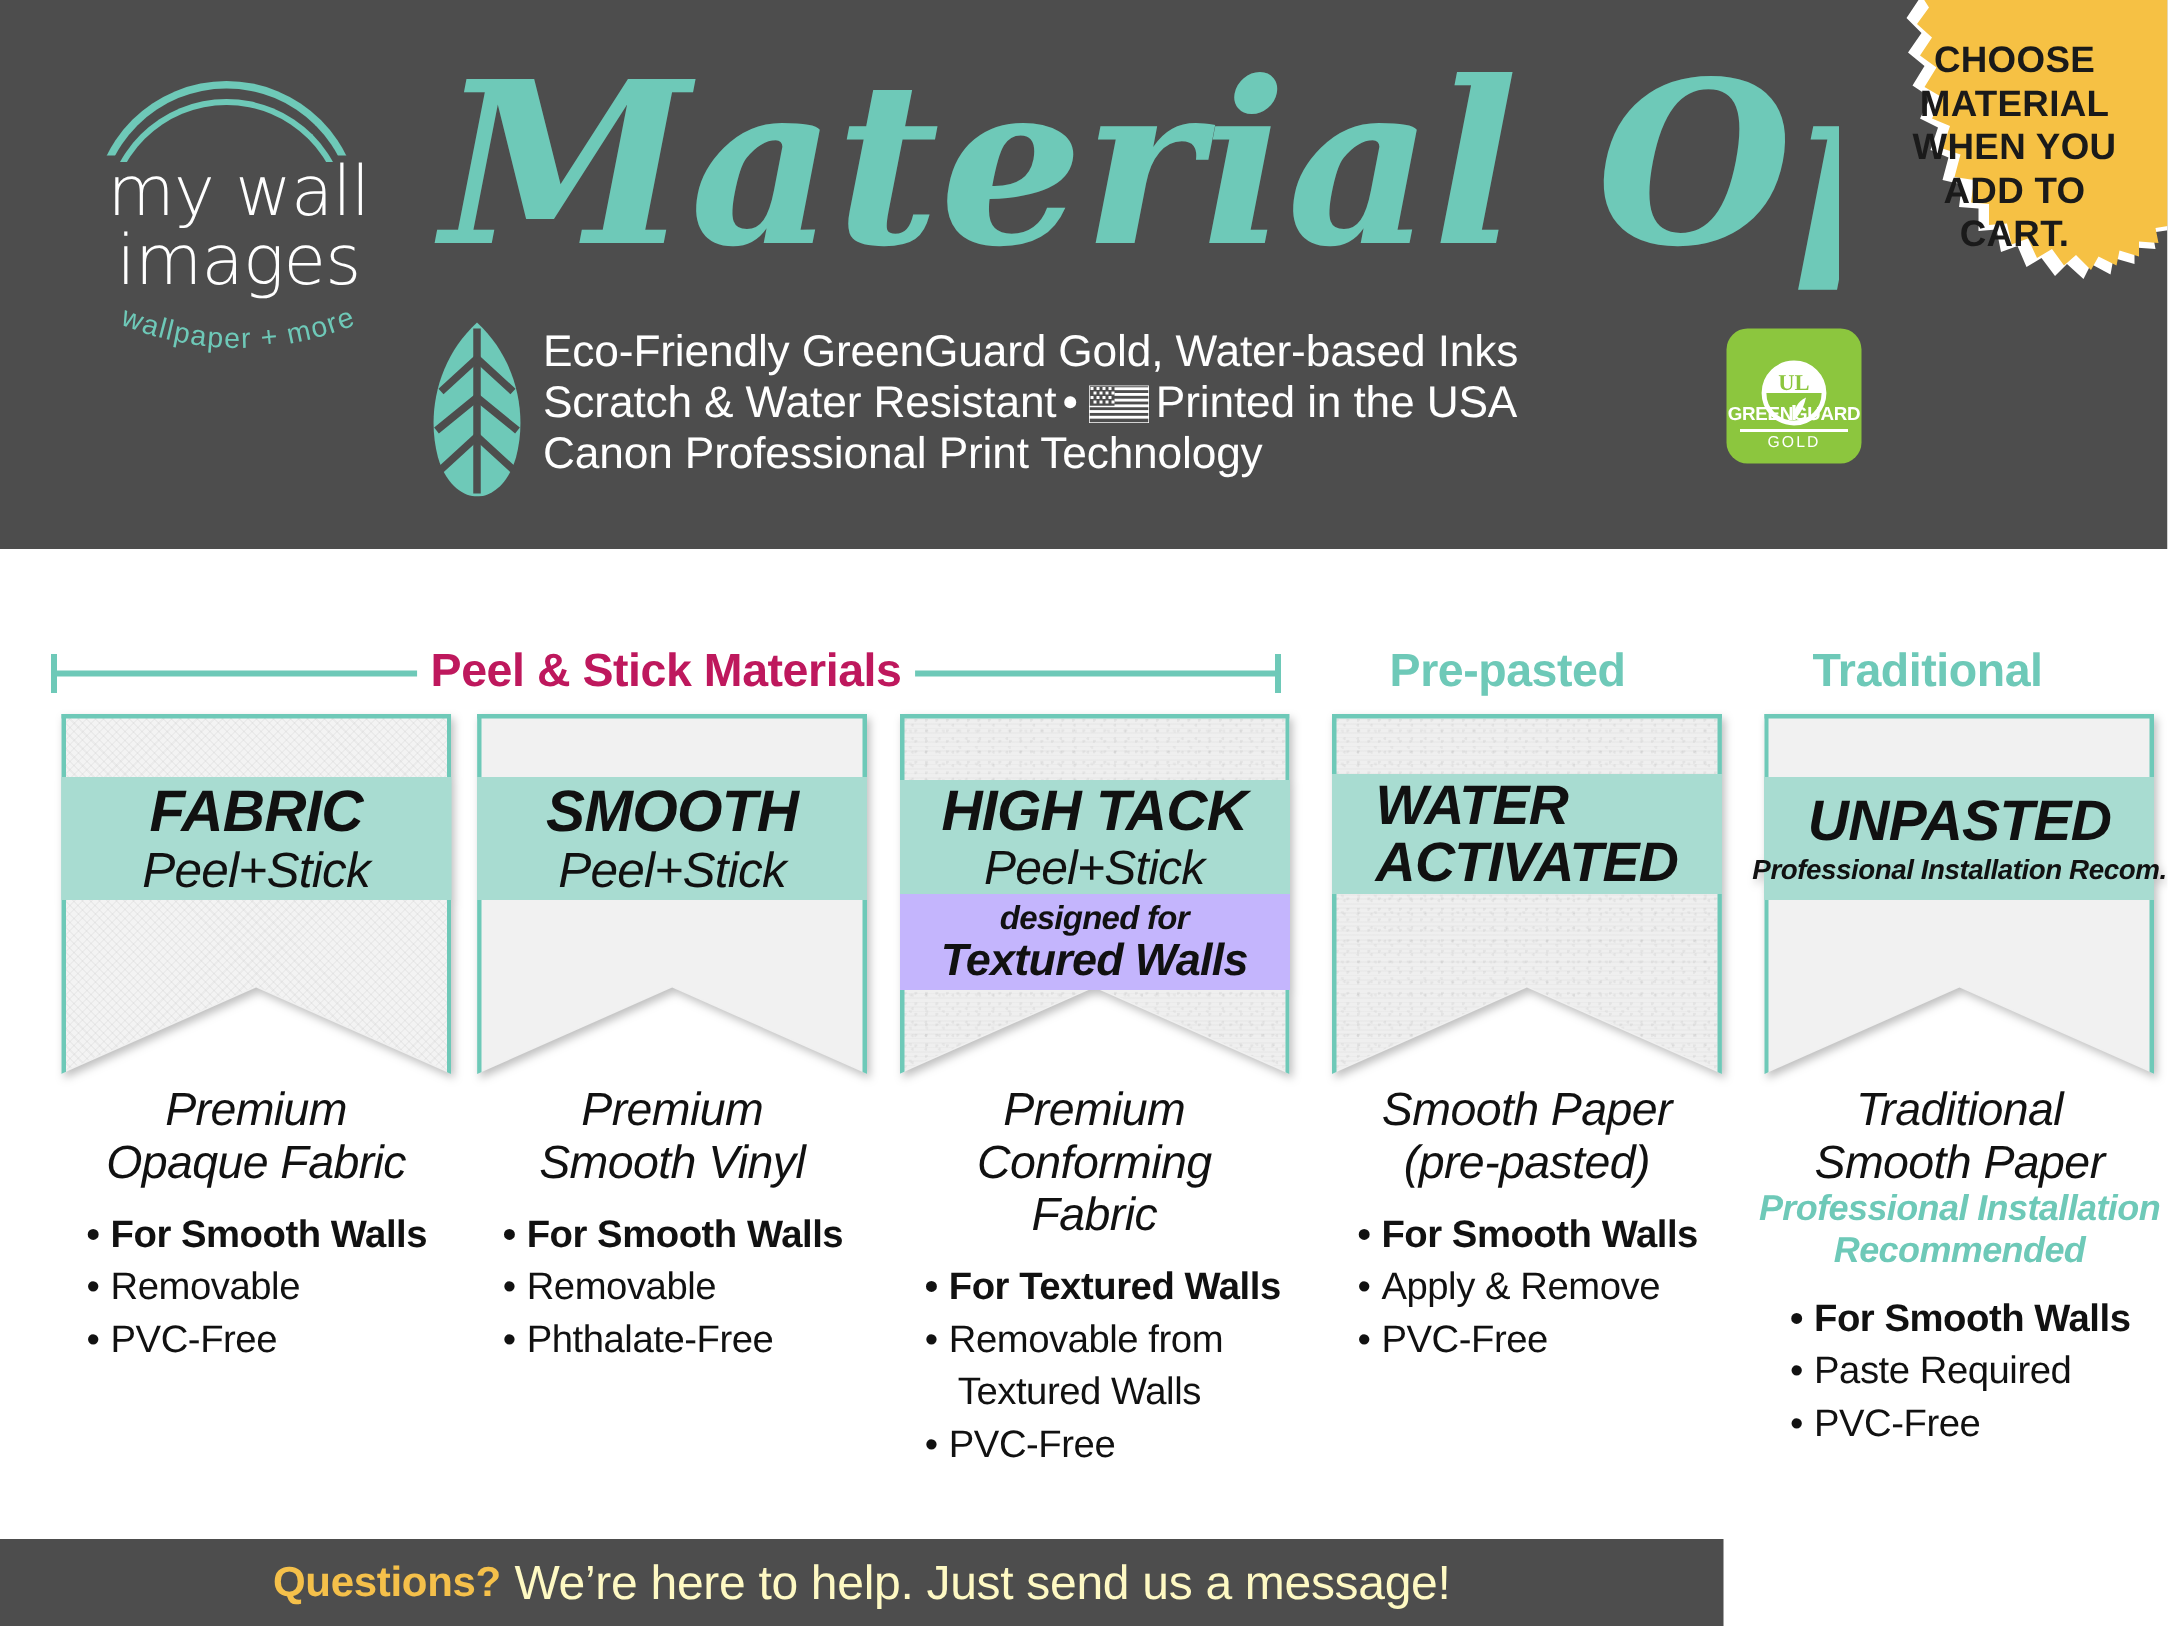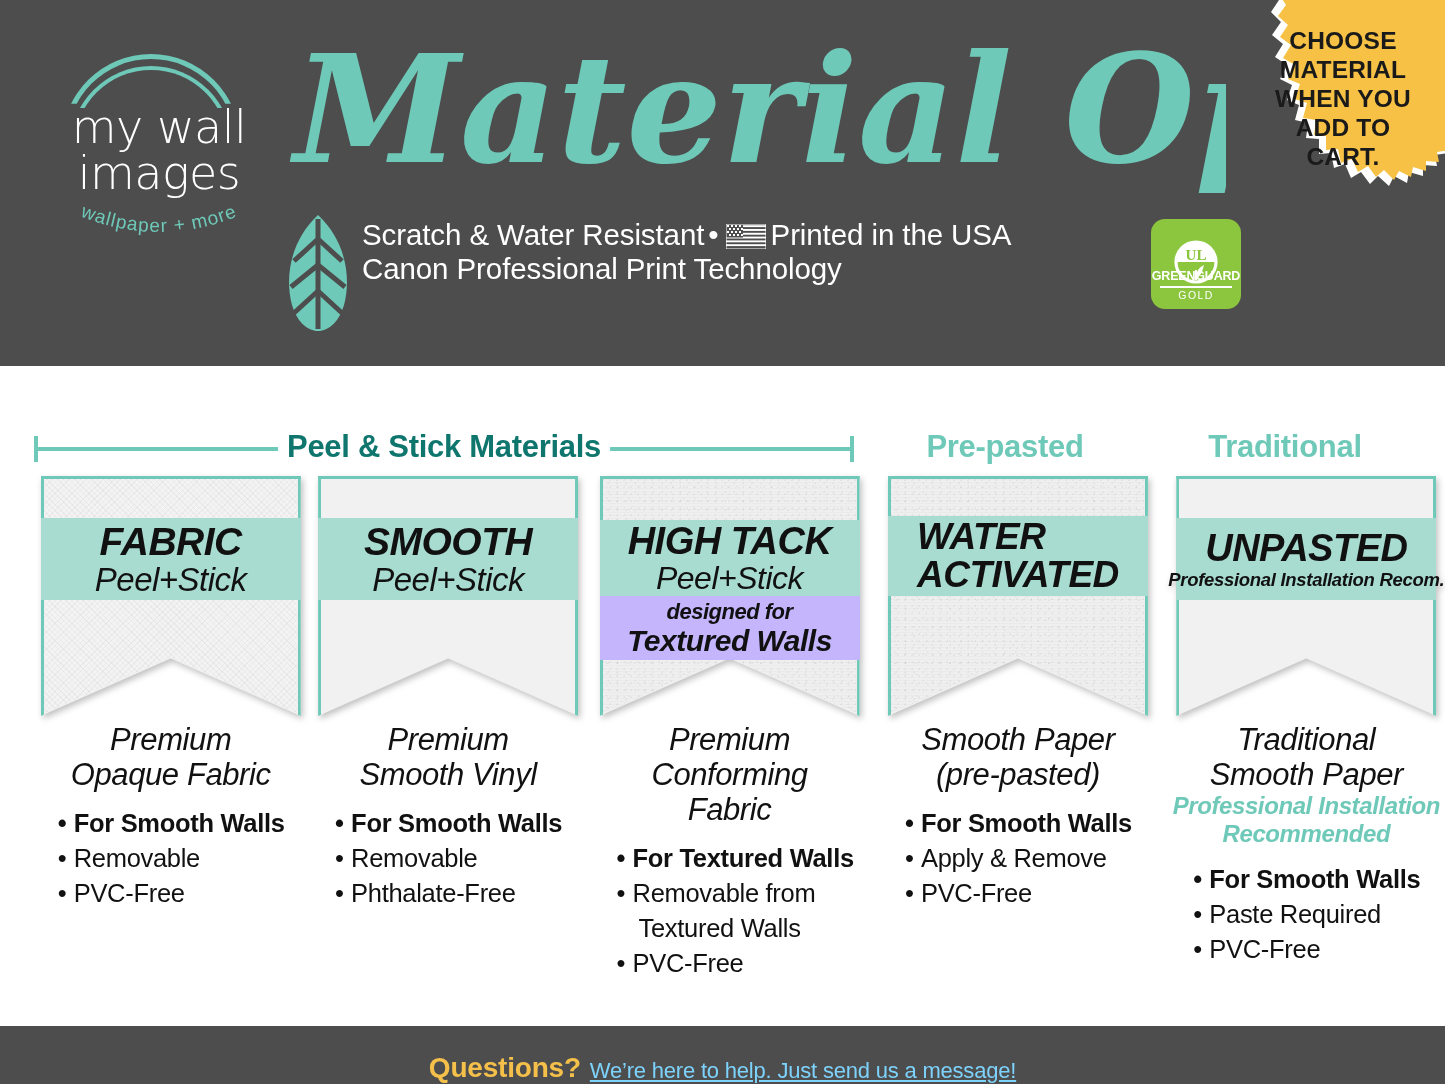--- a/index.html
+++ b/index.html
@@ -237,21 +237,21 @@
   }
   .bracket-cap.l { left: 0; }
   .bracket-cap.r { right: 0; }
   .peel-label {
     position: absolute;
     left: 50%;
     top: 0;
     transform: translateX(-50%);
     background: #ffffff;
     padding: 0 9px;
-    color: #0f766e;
+    color: #be185d;
     font-size: 31px;
     font-weight: bold;
     line-height: 46px;
     letter-spacing: -0.3px;
     white-space: nowrap;
   }
   .grp-label {
     position: absolute;
     top: 0;
     color: #6ec9b8;
@@ -418,40 +418,39 @@
     left: 0;
     top: 0;
   }
   .bullet .cont { display: block; padding-left: 6px; }
 
   
   .footer {
     position: absolute;
     left: 0;
     bottom: 0;
-    width: 1445px;
+    width: 1149px;
     height: 58px;
     background: #4d4d4d;
     display: flex;
-    align-items: flex-end;
+    align-items: center;
     justify-content: center;
     margin-top: 40px;
   }
   .footer-q {
     color: #f5c04a;
     font-size: 28px;
     font-weight: bold;
     letter-spacing: -0.2px;
   }
   .footer-rest {
-    color: #7dd3fc;
-    font-size: 22px;
+    color: #fef9c3;
+    font-size: 32px;
     letter-spacing: -0.2px;
     margin-left: 9px;
-    text-decoration: underline;
   }
 </style>
 </head>
 <body>
 
 <div class="header">
 
   <div class="logo-block">
     <div class="logo-arc"></div>
     <div class="logo-arc2"></div>
@@ -489,20 +488,21 @@
     <svg viewBox="0 0 80 118" width="80" height="118">
       <path d="M40 2 C 66 26 74 62 66 92 C 60 112 48 118 40 118 C 32 118 20 112 14 92 C 6 62 14 26 40 2 Z" fill="#6ec9b8"></path>
       <path d="M40 6 L40 116" stroke="#4d4d4d" stroke-width="5" fill="none"></path>
       <path d="M40 26 L16 48 M40 26 L64 48" stroke="#4d4d4d" stroke-width="5" fill="none"></path>
       <path d="M40 52 L13 74 M40 52 L67 74" stroke="#4d4d4d" stroke-width="5" fill="none"></path>
       <path d="M40 78 L16 100 M40 78 L64 100" stroke="#4d4d4d" stroke-width="5" fill="none"></path>
     </svg>
   </div>
 
   <div class="feature-text">
+    <span class="ln">Eco-Friendly GreenGuard Gold, Water-based Inks</span>
     <span class="ln">
       <span>Scratch &amp; Water Resistant</span><span class="dotsep">•</span><span class="flag"><svg viewBox="0 0 40 25" width="40" height="25">
         <rect x="0" y="0" width="40" height="25" fill="#4d4d4d"></rect>
         <g fill="#ffffff">
           <rect x="0" y="1.2" width="40" height="1.9"></rect>
           <rect x="0" y="5" width="40" height="1.9"></rect>
           <rect x="0" y="8.8" width="40" height="1.9"></rect>
           <rect x="0" y="12.6" width="40" height="1.9"></rect>
           <rect x="0" y="16.4" width="40" height="1.9"></rect>
           <rect x="0" y="20.2" width="40" height="1.9"></rect>

